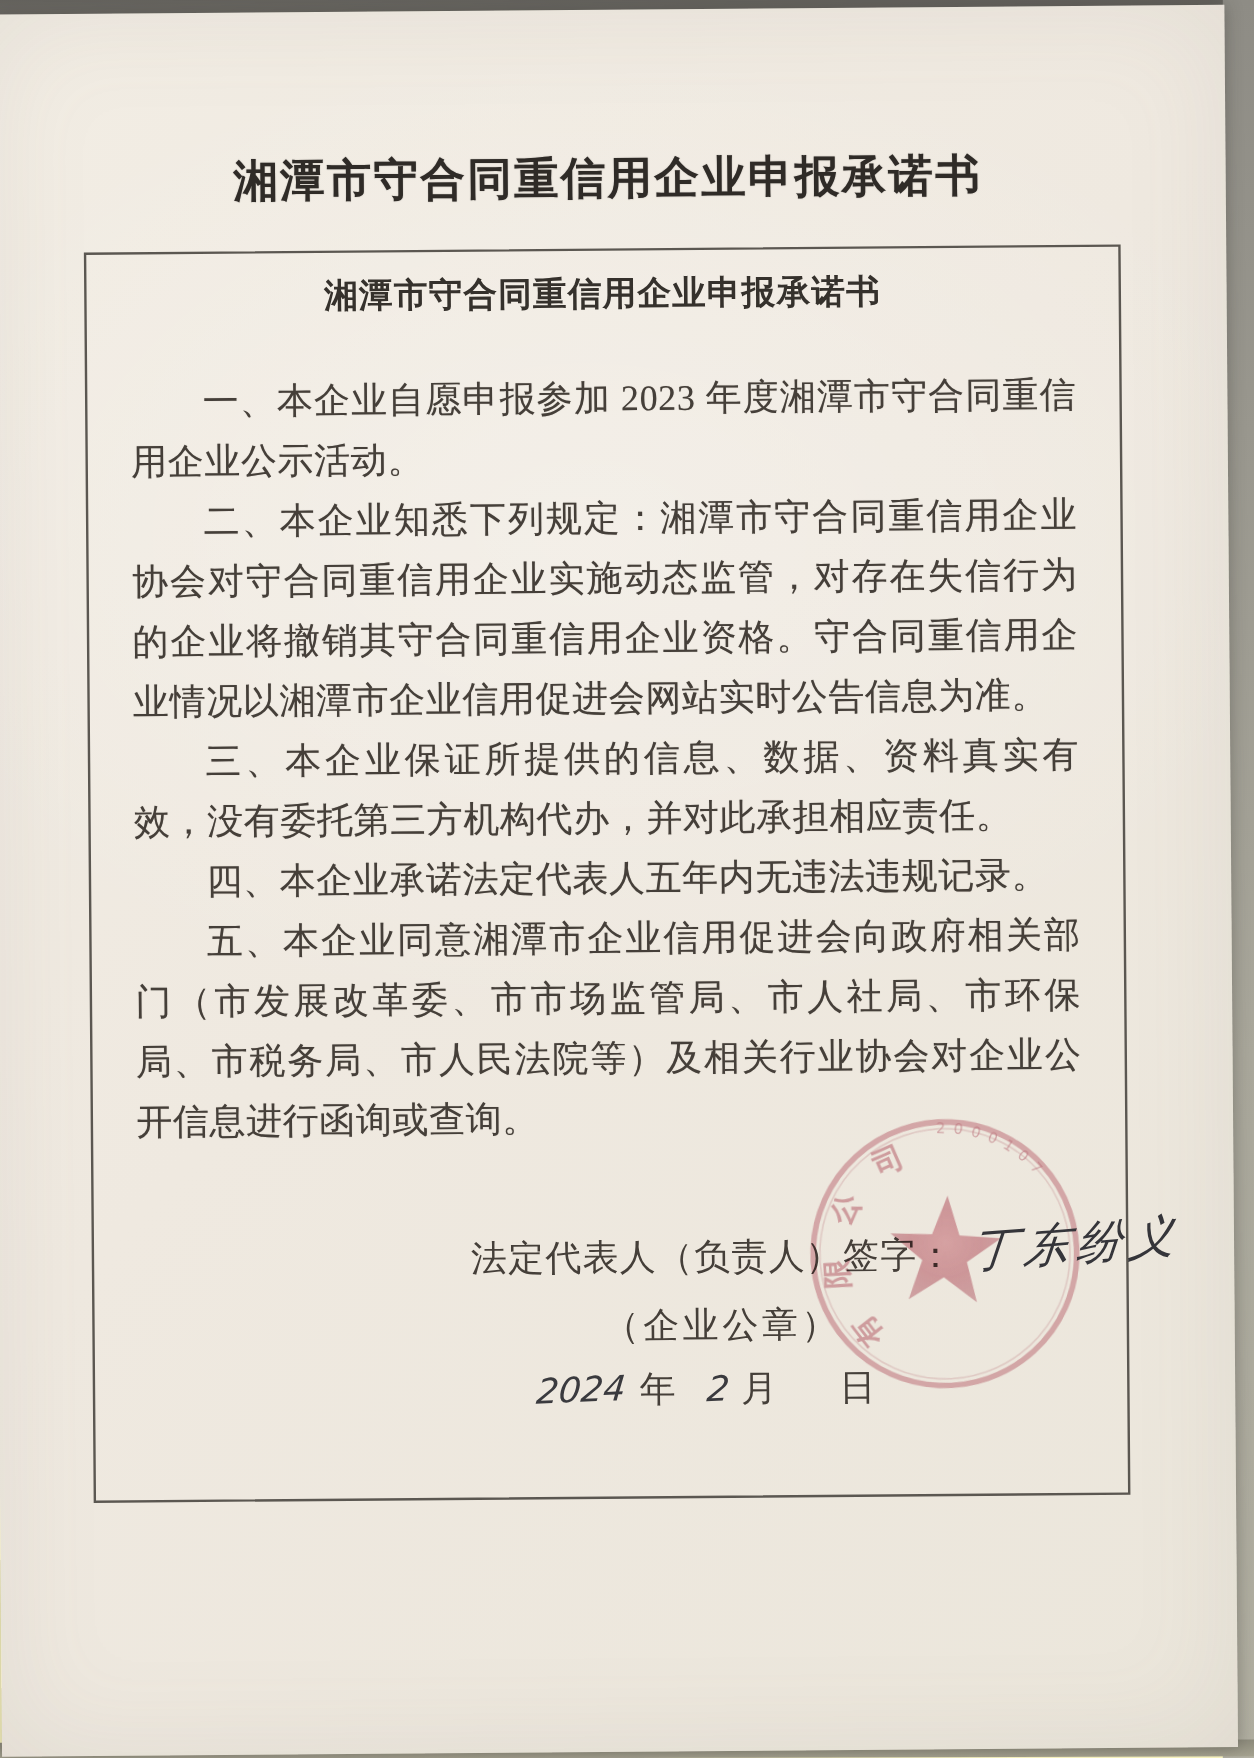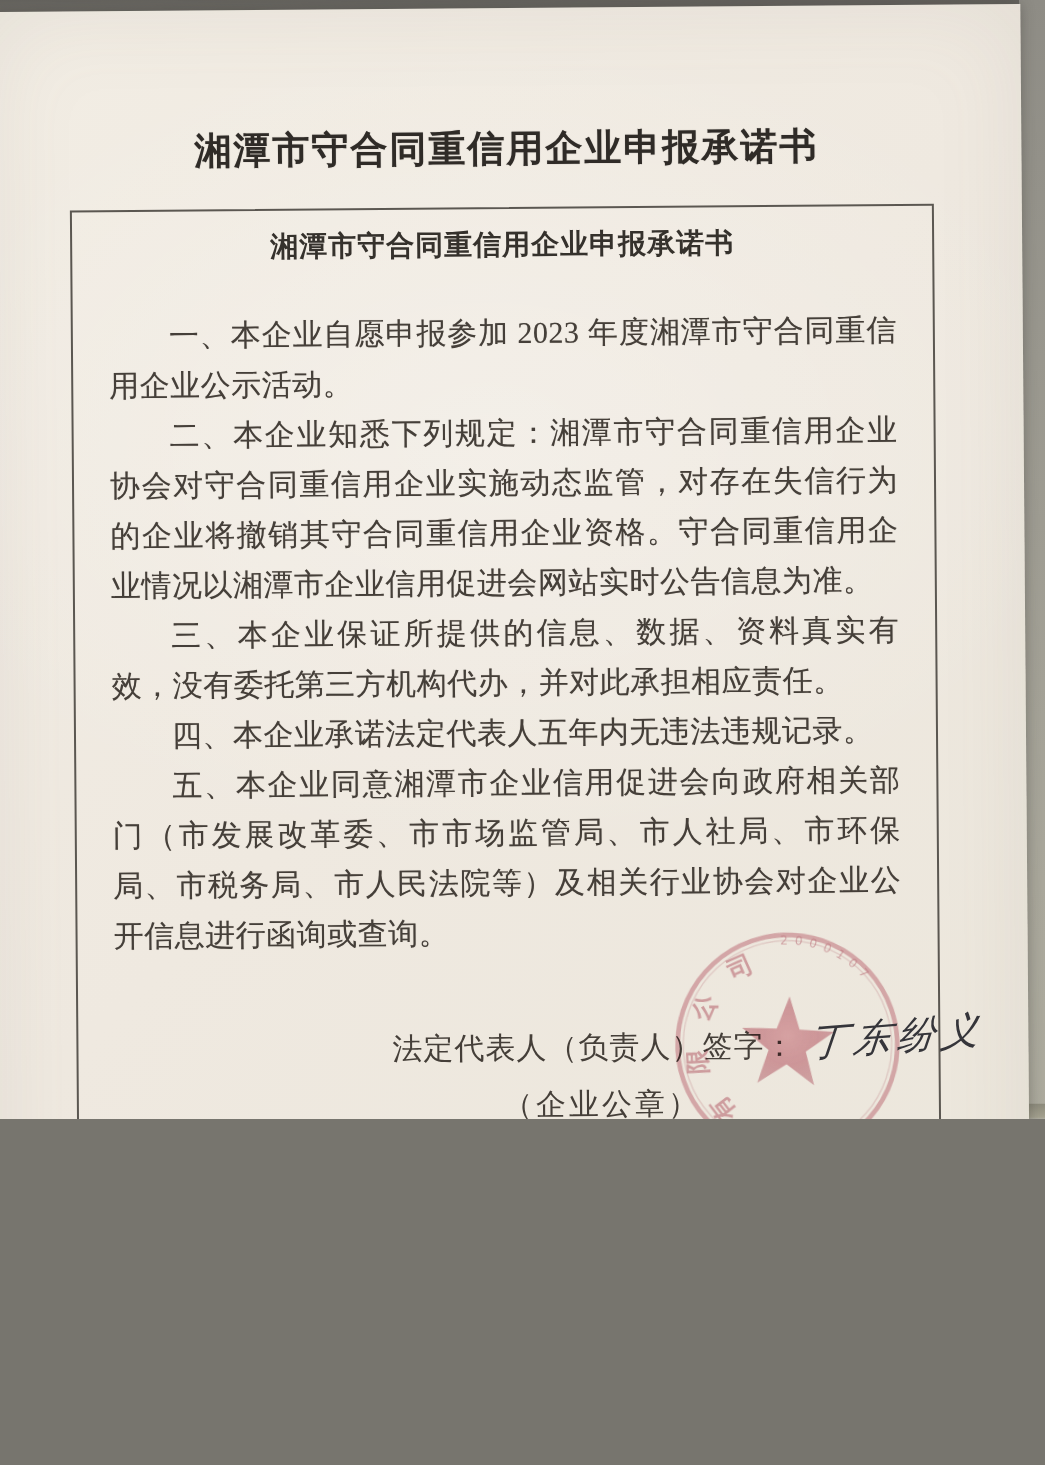--- a/index.html
+++ b/index.html
@@ -2,21 +2,21 @@
 <html><head>
 <meta charset="utf-8">
 <style>
   html,body{margin:0;padding:0;}
   body{
     width:1045px;height:1465px;overflow:hidden;
     background:#77756e;
     font-family:"Liberation Serif","DejaVu Serif",serif;
   }
   .photo{
-    position:relative;width:1045px;height:1119px;overflow:hidden;
+    position:relative;width:1045px;height:1465px;overflow:hidden;
     background:#fef9c3;
   }
   
   .bg-top{
     position:absolute;left:0;top:0;width:1045px;height:26px;
     background:linear-gradient(180deg,#65635e,#7b7972);
   }
   .bg-right{
     position:absolute;right:0;top:0;width:26px;height:1465px;
     background:linear-gradient(180deg,#8e8c85,#a9a79b 60%,#b2b0a2);

